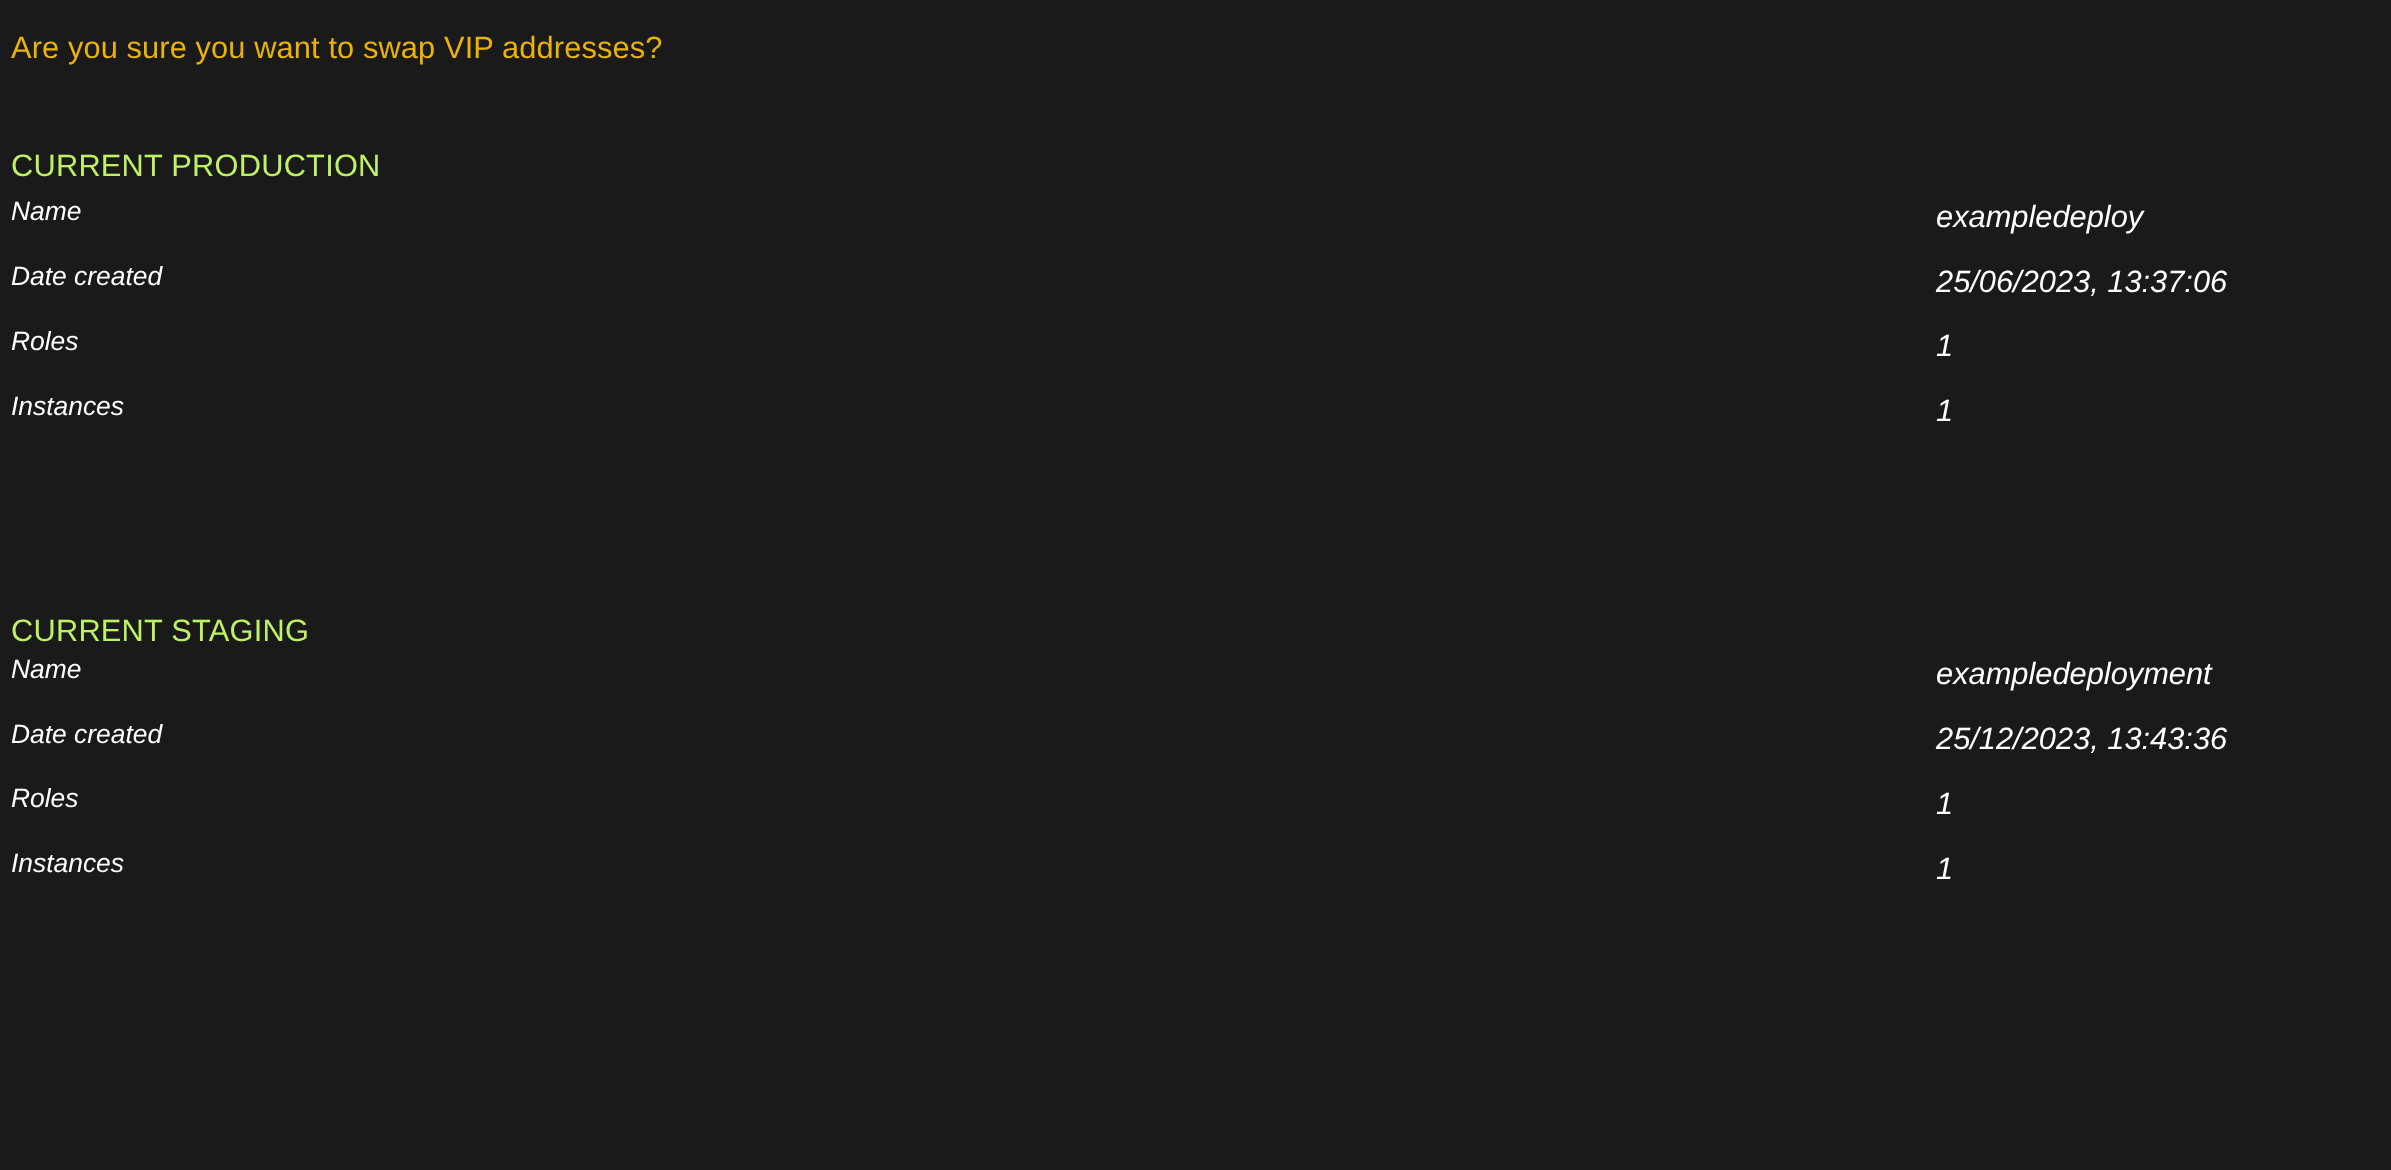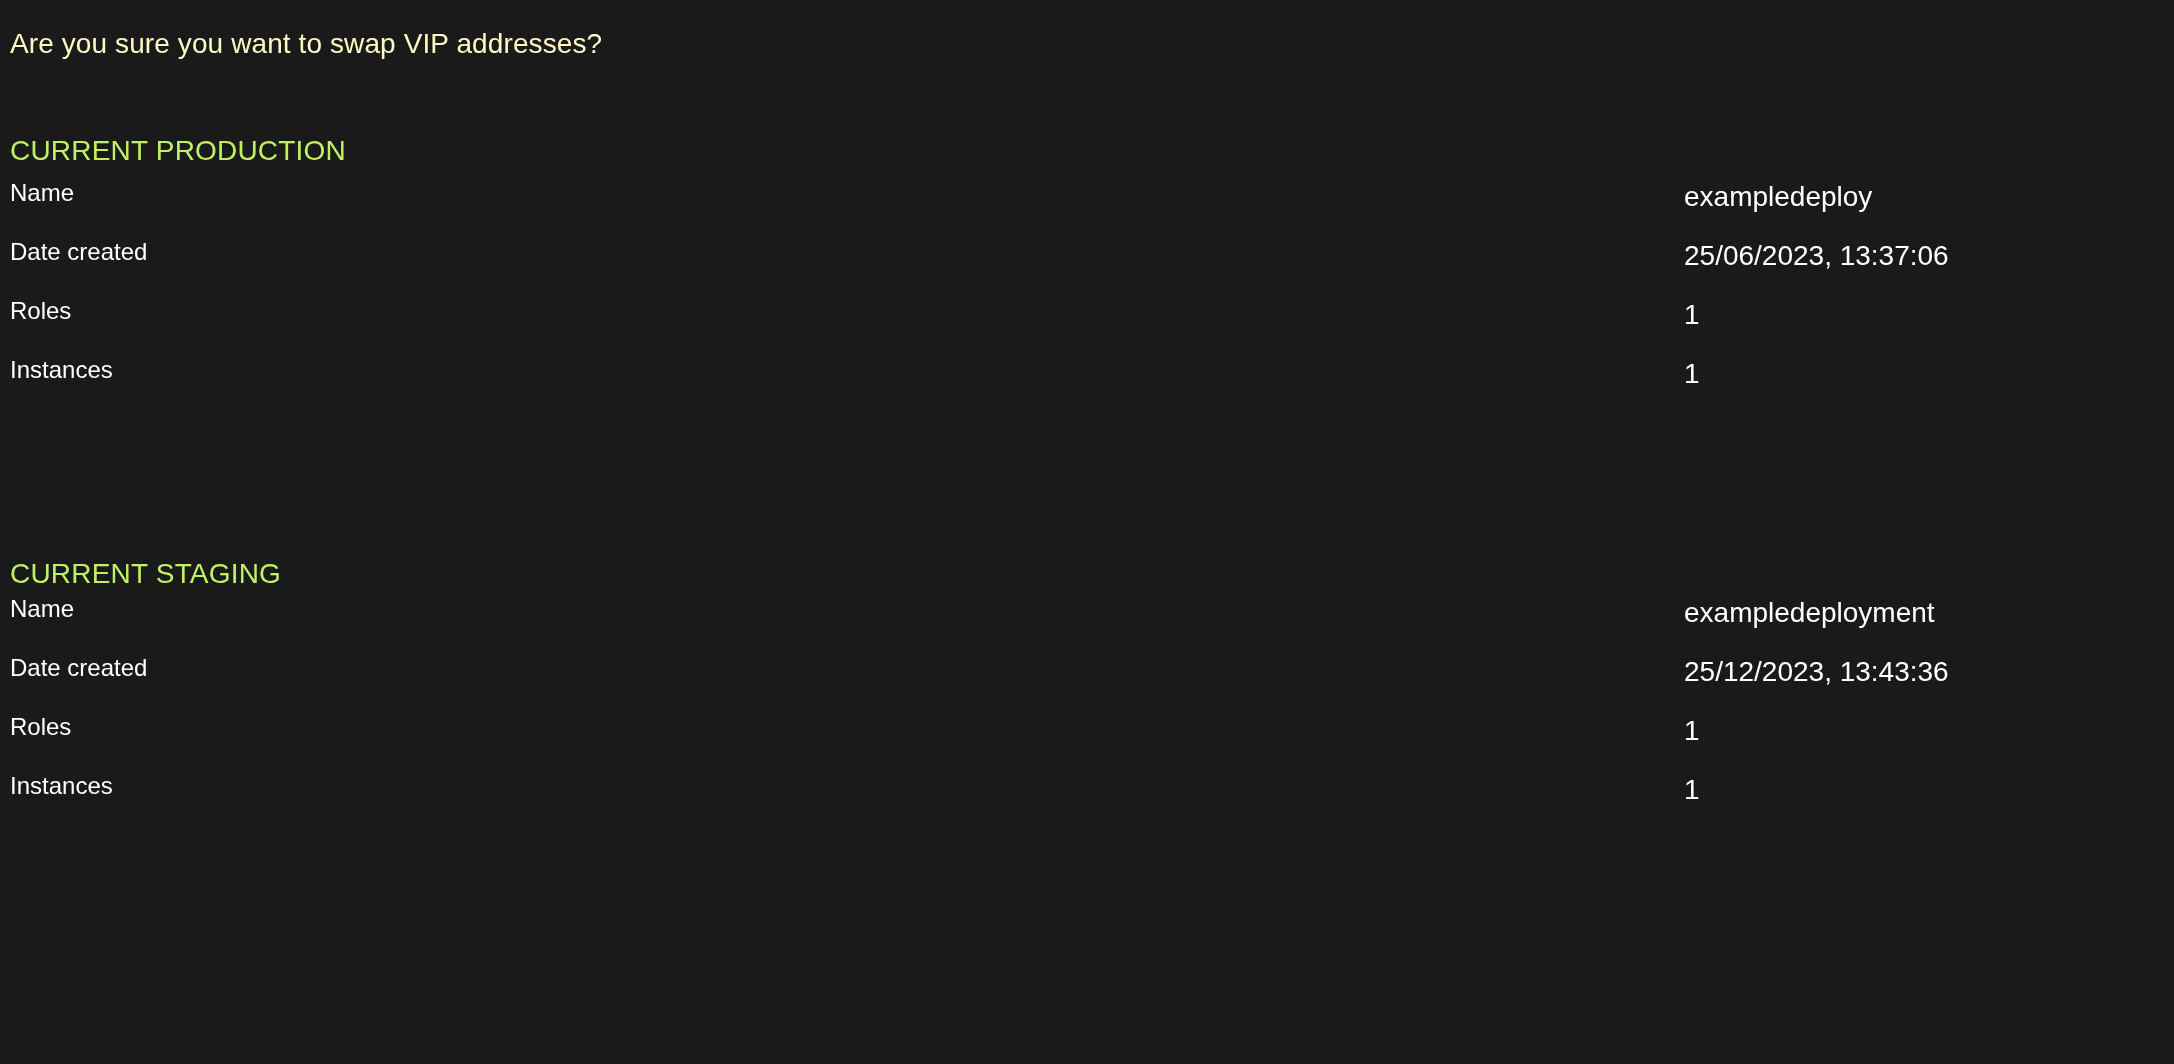--- a/index.html
+++ b/index.html
@@ -26,21 +26,21 @@
     box-sizing: border-box;
   }
 
   .confirm-question {
     position: absolute;
     left: 10px;
     top: 27px;
     font-size: 28px;
     line-height: 34px;
     font-weight: 400;
-    color: #fef9c3;
+    color: #eab308;
     letter-spacing: 0.1px;
     white-space: nowrap;
   }
 
   .section {
     position: absolute;
     left: 0;
     width: 2174px;
   }
   .section-production { top: 134px; }
@@ -65,36 +65,37 @@
     top: 0;
     width: 2174px;
   }
   .section-production .kv-list { top: 44px; }
   .section-staging .kv-list    { top: 37px; }
 
   .kv-row {
     position: relative;
     height: 59px;
     width: 1740px;
+    font-style: italic;
   }
 
   .kv-label {
     position: absolute;
     left: 10px;
     top: 0;
     font-size: 24px;
     line-height: 30px;
     font-weight: 400;
     color: #ffffff;
     white-space: nowrap;
   }
 
   .kv-value {
     position: absolute;
-    left: 1684px;
+    left: 1760px;
     top: 2px;
     font-size: 28px;
     line-height: 34px;
     font-weight: 400;
     color: #ffffff;
     white-space: nowrap;
   }
 </style>
 </head>
 <body>

